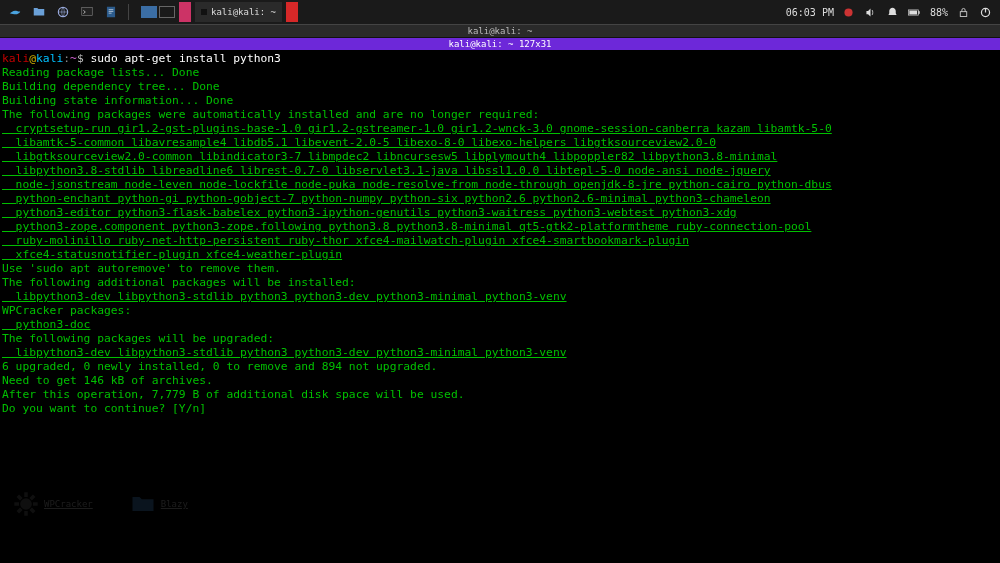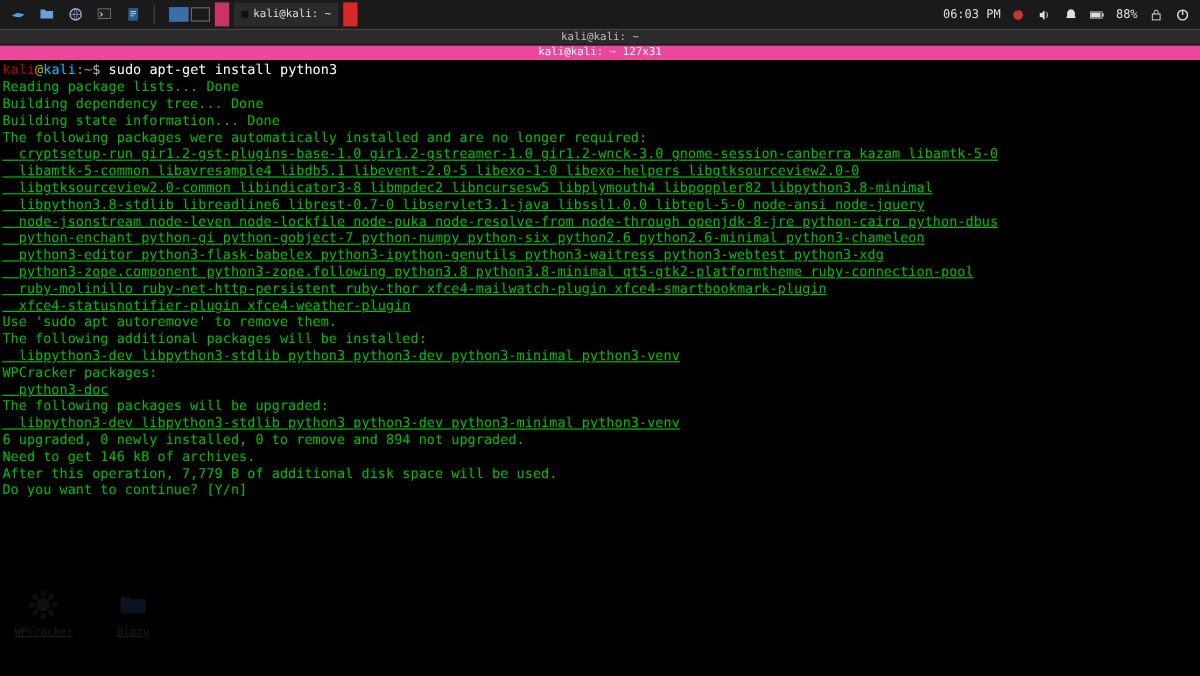--- a/index.html
+++ b/index.html
@@ -55,21 +55,21 @@
     height: 14px;
     background: #2a2a2a;
     color: #bbb;
     font-size: 9px;
     display: flex; align-items: center; justify-content: center;
     border-top:1px solid #444;
     border-bottom:1px solid #111;
   }
   .term-subtitle{
     height:12px;
-    background:#ec4899;
+    background:#6d28d9;
     color:#fff;
     font-size:9px;
     display:flex;align-items:center;justify-content:center;
   }
   .term-body {
     background: #000;
     padding: 2px 2px;
     font-size: 11.3px;
     line-height: 14px;
     white-space: pre;
@@ -87,21 +87,21 @@
   
   .desktop-icons{
     position:absolute;
     left:12px; top:490px;
     display:flex; gap:36px;
     opacity:.18;
     color:#999;
     font-size:9px;
     text-align:center;
   }
-  .desktop-icons .di{display:flex;flex-direction:column;align-items:center;gap:4px;text-decoration:underline;}
+  .desktop-icons .di{display:flex;flex-direction:row;align-items:center;gap:4px;text-decoration:underline;}
   .desktop-icons svg{width:28px;height:28px;fill:#666;}
 </style>
 </head>
 <body>
 
 <div class="panel">
   <div class="panel-left">
     <div class="launcher">
       <svg viewBox="0 0 24 24">
           <path fill="#4aa3df" d="M3 14c3-1 5-4 9-4 3 0 6 2 9 1-1 3-5 5-8 5s-6-1-10-2z"></path>
@@ -195,22 +195,22 @@
   </div>
   <div class="term-subtitle">
     <span>kali@kali: ~ 127x31</span>
   </div>
   <div class="term-body"><span class="user">kali</span><span class="at">@</span><span class="host">kali</span><span class="colon">:</span><span class="pwd">~</span><span class="dollar">$ </span><span class="cmd">sudo apt-get install python3</span>
 <span class="grn">Reading package lists... Done</span>
 <span class="grn">Building dependency tree... Done</span>
 <span class="grn">Building state information... Done</span>
 <span class="grn">The following packages were automatically installed and are no longer required:</span>
 <span class="indent">  cryptsetup-run gir1.2-gst-plugins-base-1.0 gir1.2-gstreamer-1.0 gir1.2-wnck-3.0 gnome-session-canberra kazam libamtk-5-0</span>
-<span class="indent">  libamtk-5-common libavresample4 libdb5.1 libevent-2.0-5 libexo-1-0 libexo-helpers libgtksourceview2.0-0</span>
-<span class="indent">  libgtksourceview2.0-common libindicator3-8 libmpdec2 libncursesw5 libplymouth4 libpoppler82 libpython3.8-minimal</span>
+<span class="indent">  libamtk-5-common libavresample4 libdb5.1 libevent-2.0-5 libexo-8-0 libexo-helpers libgtksourceview2.0-0</span>
+<span class="indent">  libgtksourceview2.0-common libindicator3-7 libmpdec2 libncursesw5 libplymouth4 libpoppler82 libpython3.8-minimal</span>
 <span class="indent">  libpython3.8-stdlib libreadline6 librest-0.7-0 libservlet3.1-java libssl1.0.0 libtepl-5-0 node-ansi node-jquery</span>
 <span class="indent">  node-jsonstream node-leven node-lockfile node-puka node-resolve-from node-through openjdk-8-jre python-cairo python-dbus</span>
 <span class="indent">  python-enchant python-gi python-gobject-7 python-numpy python-six python2.6 python2.6-minimal python3-chameleon</span>
 <span class="indent">  python3-editor python3-flask-babelex python3-ipython-genutils python3-waitress python3-webtest python3-xdg</span>
 <span class="indent">  python3-zope.component python3-zope.following python3.8 python3.8-minimal qt5-gtk2-platformtheme ruby-connection-pool</span>
 <span class="indent">  ruby-molinillo ruby-net-http-persistent ruby-thor xfce4-mailwatch-plugin xfce4-smartbookmark-plugin</span>
 <span class="indent">  xfce4-statusnotifier-plugin xfce4-weather-plugin</span>
 <span class="grn">Use 'sudo apt autoremove' to remove them.</span>
 <span class="grn">The following additional packages will be installed:</span>
 <span class="indent">  libpython3-dev libpython3-stdlib python3 python3-dev python3-minimal python3-venv</span>

